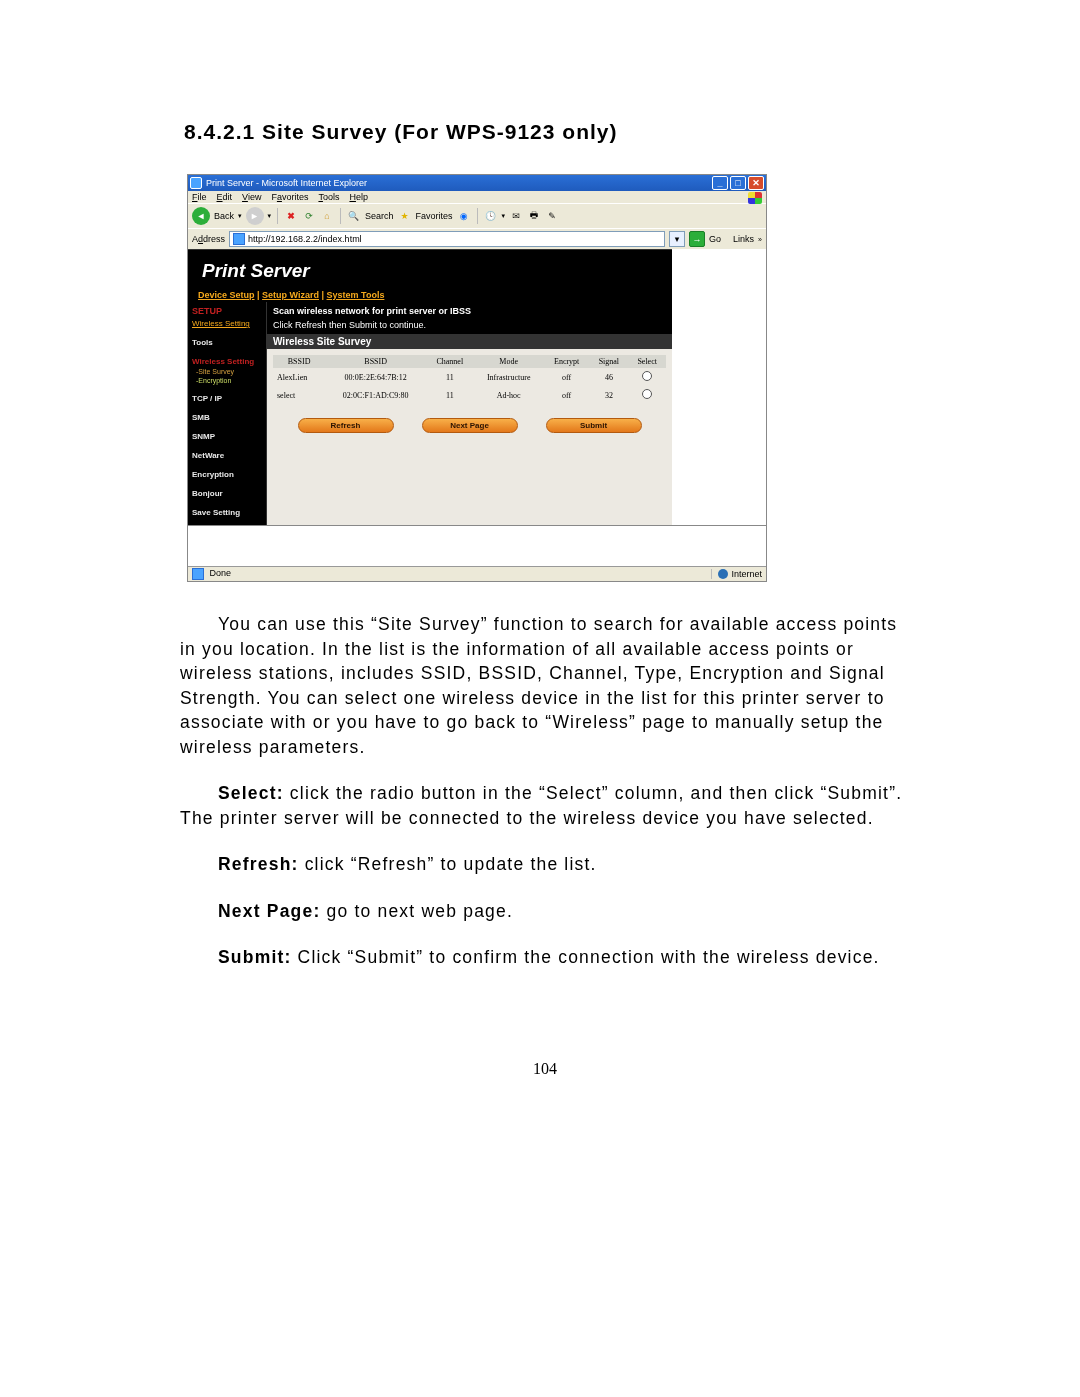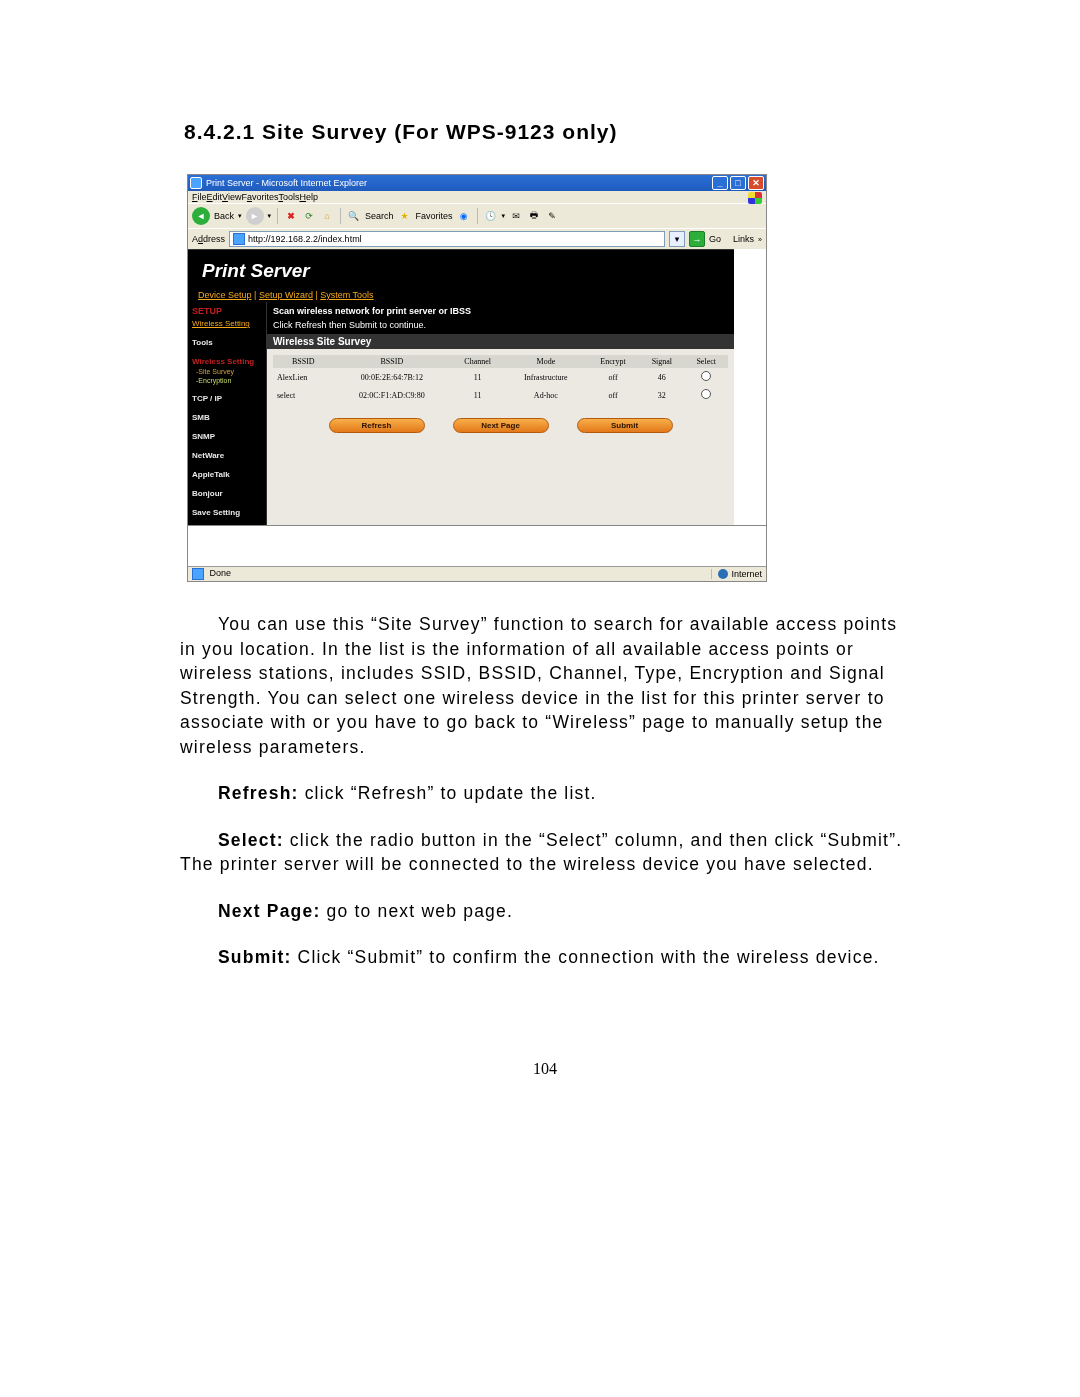--- a/index.html
+++ b/index.html
@@ -51,21 +51,21 @@
     border: 1px solid #fff; border-radius: 2px;
   }
   .win-min, .win-max { background: #2a6fd6; color: #fff; }
   .win-close { background: #d64b2a; color: #fff; }
   .menubar {
     background: #ece9d8;
     display: flex;
     align-items: center;
     padding: 1px 4px;
     font-size: 9px;
-    gap: 0;
+    gap: 10px;
     position: relative;
   }
   .menubar .menu-item span { text-decoration: underline; }
   .win-flag {
     position: absolute; right: 4px; top: 1px;
     width: 14px; height: 12px;
     background: conic-gradient(#d33 0 90deg, #3c3 90deg 180deg, #33d 180deg 270deg, #ed3 270deg 360deg);
     border-radius: 2px;
   }
   .toolbar-row {
@@ -111,21 +111,21 @@
   .content-area { background: #fff; }
   .app-frame { display:flex; flex-direction:column; }
   .app-header {
     background: #000; color:#fff;
     padding: 10px 14px 6px 14px;
     font-size: 19px; font-weight: bold; font-style: italic;
     border-top: 1px solid #333;
   }
   .app-subnav {
     background: #000; color:#f5a91d;
-    padding: 2px 10px; font-size: 9px; font-weight:normal;
+    padding: 2px 10px; font-size: 9px; font-weight:bold;
   }
   .app-subnav a { color:#f5a91d; text-decoration: underline; }
   .app-splitter { display:flex; }
   .sidebar {
     width: 70px; background:#000; color:#ccc;
     padding: 4px 4px 8px 4px; font-size: 8px;
   }
   .sb-head { color:#c02020; font-weight:bold; text-transform:uppercase; font-size:9px;}
   .sb-link { color:#f5a91d; text-decoration: underline; margin-top:3px; font-size:8px;}
   .sb-cat  { color:#e8e8e8; font-weight:bold; margin-top:10px; font-size:8px;}
@@ -257,40 +257,40 @@
         <span>http://192.168.2.2/index.html</span>
       </div>
       <span class="addr-dd">▾</span>
       <span class="addr-go">→</span>
       <span>Go</span>
       <span style="margin-left:8px">Links</span>
       <span style="font-size:7px">»</span>
     </div>
 
     <div class="content-area">
-      <div class="app-frame" style="width:546px;">
+      <div class="app-frame" style="width:484px;">
         <div class="app-header">Print Server</div>
         <div class="app-subnav">
           <a>Device Setup</a> |
           <a>Setup Wizard</a> |
           <a>System Tools</a>
         </div>
         <div class="app-splitter">
           <div class="sidebar">
             <div class="sb-head">SETUP</div>
             <div class="sb-link">Wireless Setting</div>
             <div class="sb-cat">Tools</div>
             <div class="sb-cat" style="color:#c02020;">Wireless Setting</div>
             <div class="sb-sub active">-Site Survey</div>
             <div class="sb-sub">-Encryption</div>
             <div class="sb-cat">TCP / IP</div>
             <div class="sb-cat">SMB</div>
             <div class="sb-cat">SNMP</div>
             <div class="sb-cat">NetWare</div>
-            <div class="sb-cat">AppleTalk</div>
+            <div class="sb-cat">Encryption</div>
             <div class="sb-cat">Bonjour</div>
             <div class="sb-cat">Save Setting</div>
           </div>
           <div class="main-panel">
             <div class="panel-instr">
               <div>Scan wireless network for print server or IBSS</div>
               <div class="sub">Click Refresh then Submit to continue.</div>
             </div>
             <div class="panel-title">Wireless Site Survey</div>
             <div class="table-wrap">
@@ -346,25 +346,25 @@
         <span class="zone-icon"></span>
         <span>Internet</span>
       </span>
     </div>
   </div>
 
   <div class="body-text">
     <p class="indent">You can use this “Site Survey” function to search for available access points in you location. In the list is the information of all available access points or wireless stations, includes SSID, BSSID, Channel, Type, Encryption and Signal Strength. You can select one wireless device in the list for this printer server to associate with or you have to go back to “Wireless” page to manually setup the wireless parameters.</p>
 
     <p class="indent">
+      <span class="b">Select:</span><span> click the radio button in the “Select” column, and then click “Submit”. The printer server will be connected to the wireless device you have selected.</span>
+    </p>
+
+    <p class="indent">
       <span class="b">Refresh:</span><span> click “Refresh” to update the list.</span>
-    </p>
-
-    <p class="indent">
-      <span class="b">Select:</span><span> click the radio button in the “Select” column, and then click “Submit”. The printer server will be connected to the wireless device you have selected.</span>
     </p>
 
     <p class="indent">
       <span class="b">Next Page:</span><span> go to next web page.</span>
     </p>
 
     <p class="indent">
       <span class="b">Submit:</span><span> Click “Submit” to confirm the connection with the wireless device.</span>
     </p>
   </div>

